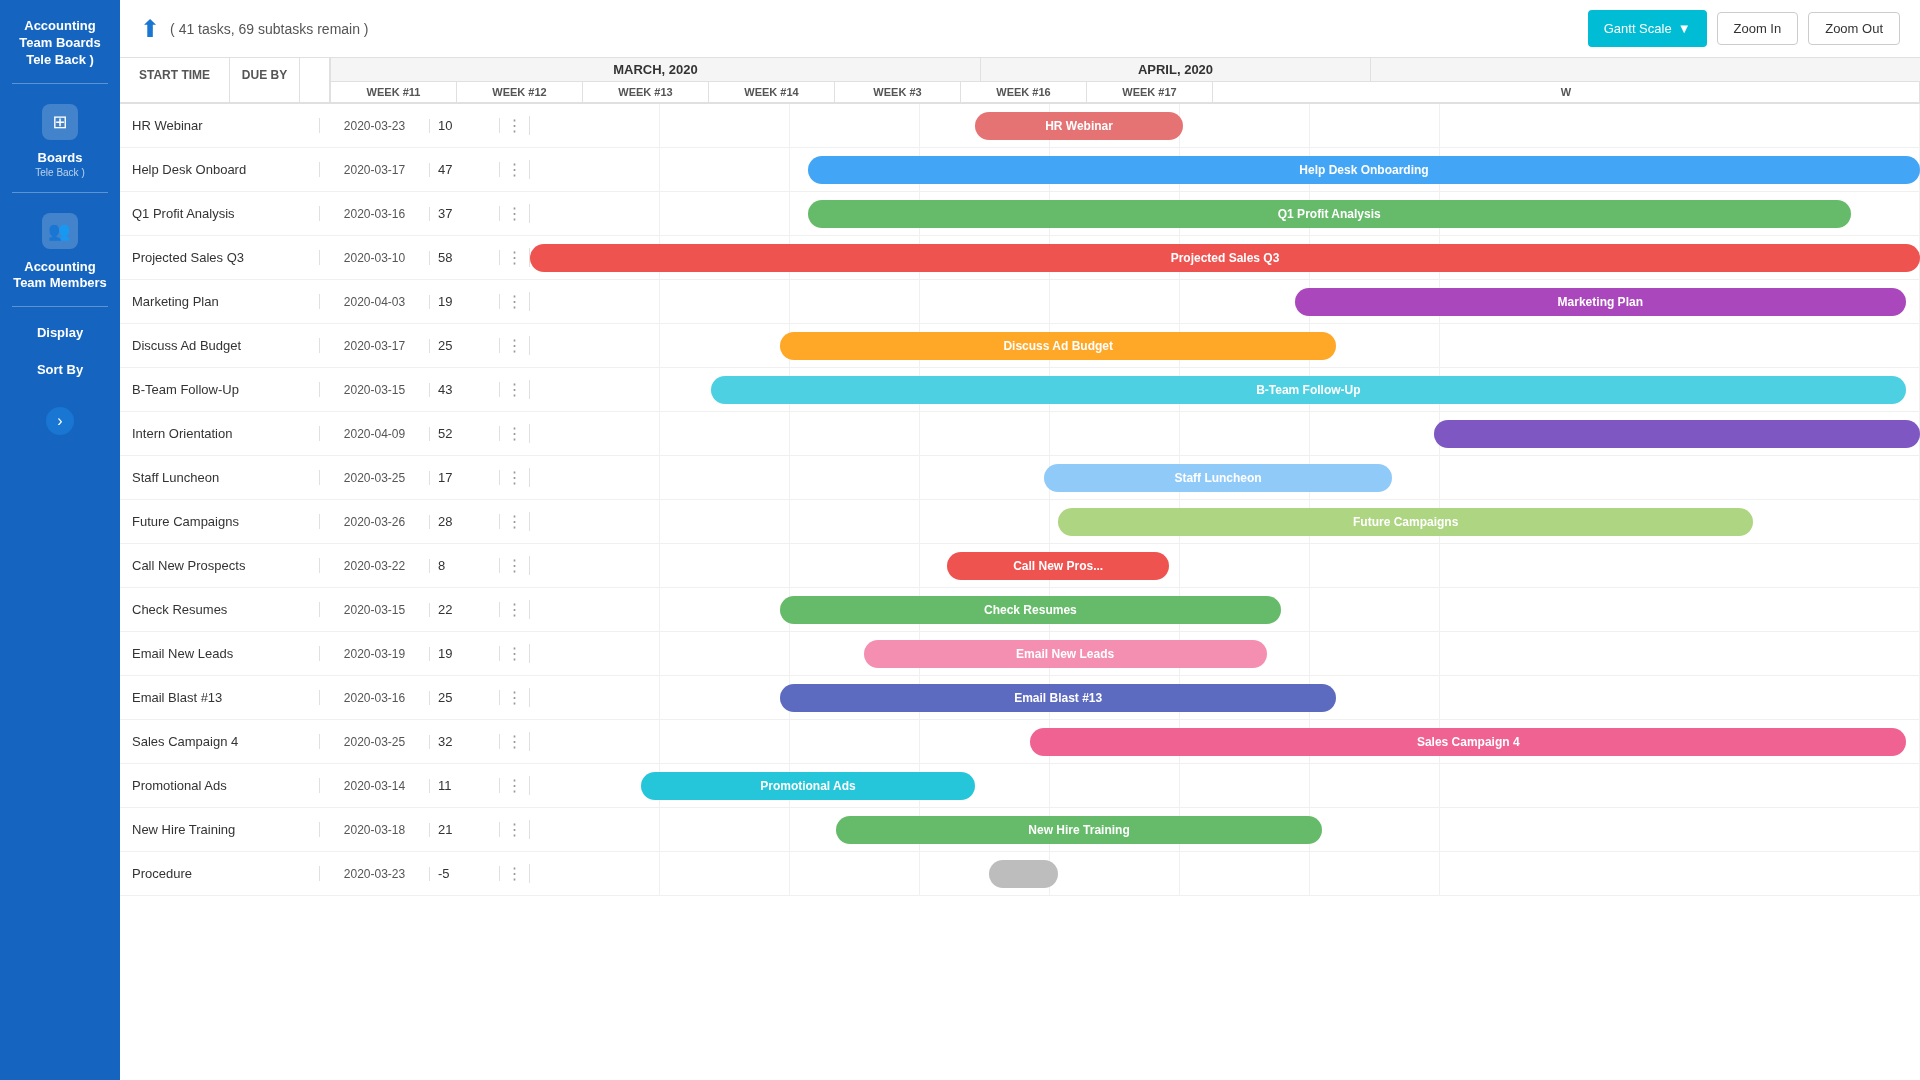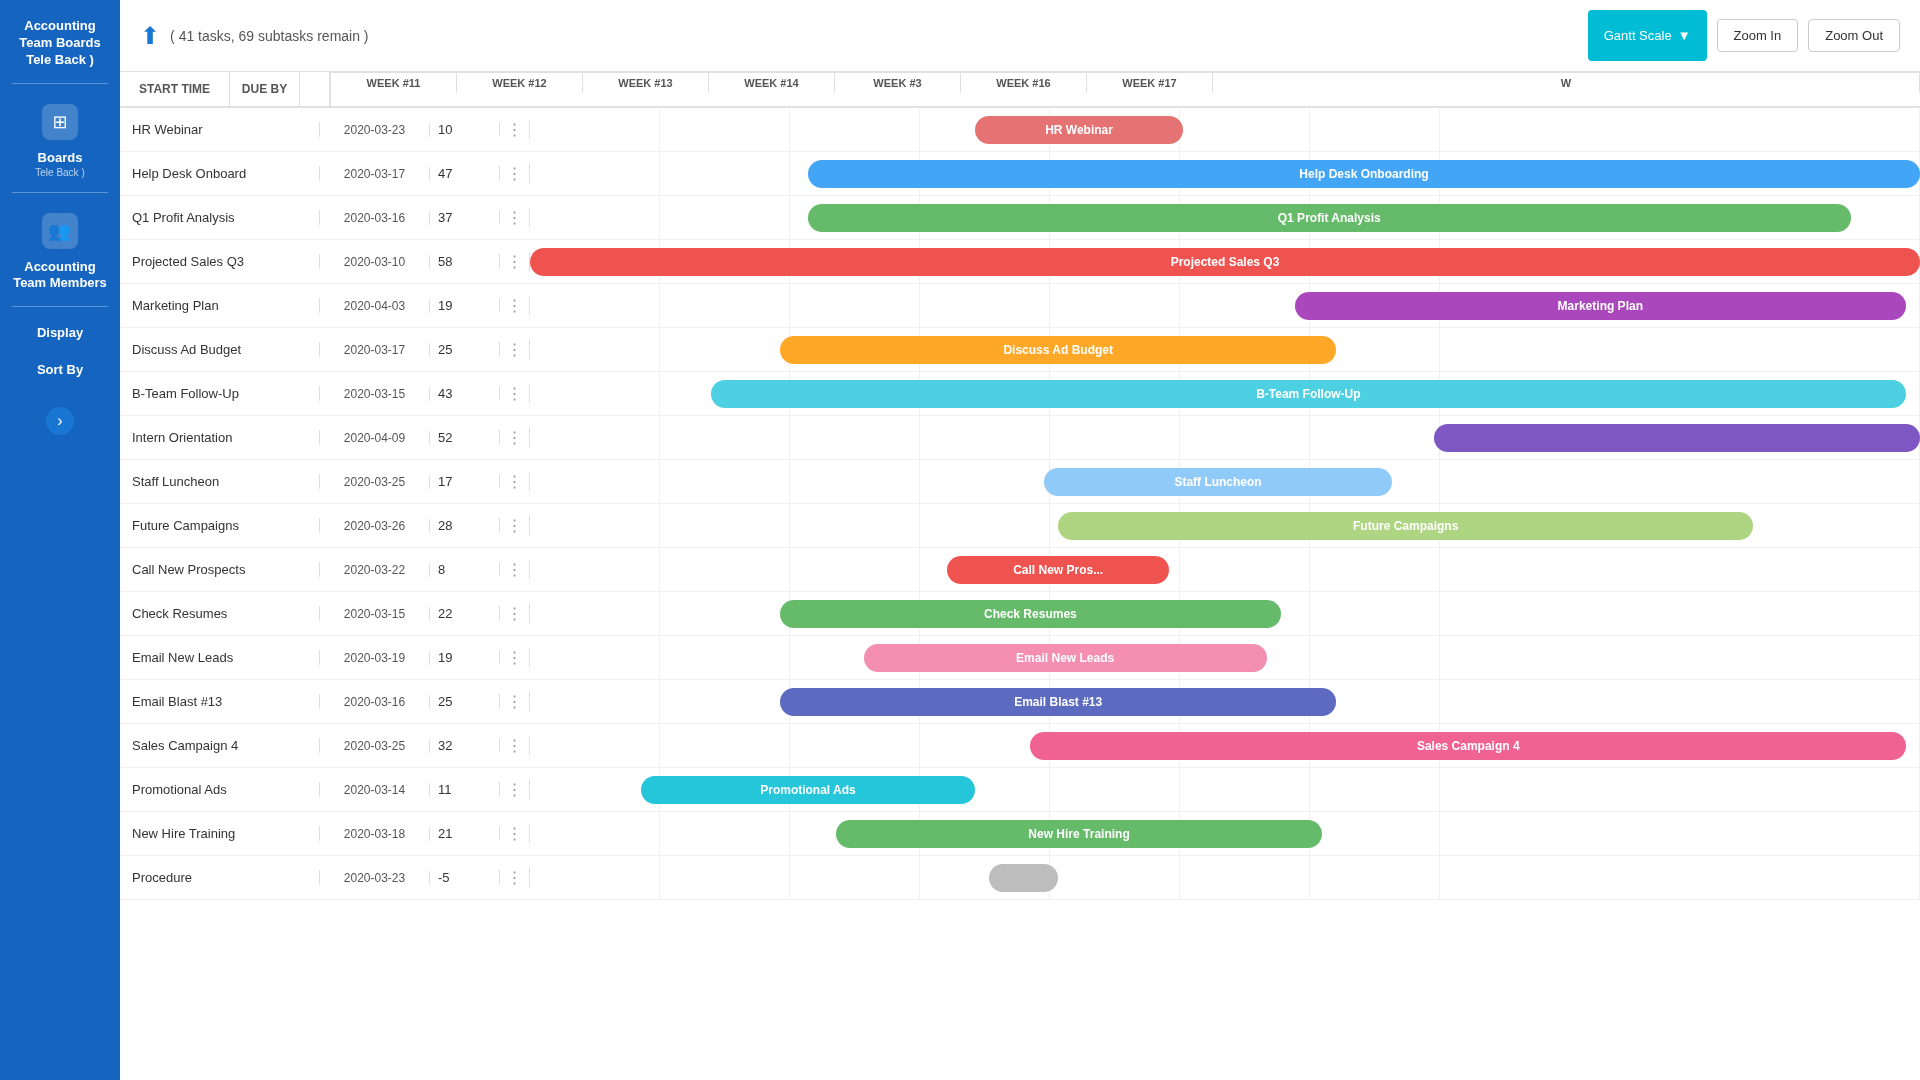--- a/index.html
+++ b/index.html
@@ -71,21 +71,21 @@
       border-bottom: 1px solid #e0e0e0;
     }
     .top-bar-left { display: flex; align-items: center; gap: 10px; }
     .download-icon { font-size: 24px; color: #1976d2; cursor: pointer; }
     .task-summary { color: #555; font-size: 14px; }
     .top-bar-right { display: flex; gap: 10px; align-items: center; }
     .btn-gantt {
       background: #00bcd4;
       color: white;
       border: none;
-      padding: 18px 16px;
+      padding: 11px 16px;
       border-radius: 4px;
       cursor: pointer;
       font-size: 13px;
       display: flex; align-items: center; gap: 6px;
     }
     .btn-zoom {
       background: white;
       color: #333;
       border: 1px solid #ccc;
       padding: 8px 16px;
@@ -227,20 +227,24 @@
 
     <div class="gantt-wrapper">
 
       <div class="gantt-header">
         <div class="gantt-left-header">
           <div class="col-start">START TIME</div>
           <div class="col-due">DUE BY</div>
           <div class="col-menu"></div>
         </div>
         <div class="gantt-right-header">
+          <div class="month-row">
+            <div class="month-label" style="width:650px;">MARCH, 2020</div>
+            <div class="month-label" style="width:390px;">APRIL, 2020</div>
+          </div>
           <div class="week-row">
             <div class="week-label">WEEK #11</div>
             <div class="week-label">WEEK #12</div>
             <div class="week-label">WEEK #13</div>
             <div class="week-label">WEEK #14</div>
             <div class="week-label">WEEK #3</div>
             <div class="week-label">WEEK #16</div>
             <div class="week-label">WEEK #17</div>
             <div class="week-label" style="flex:1;">W</div>
           </div>

